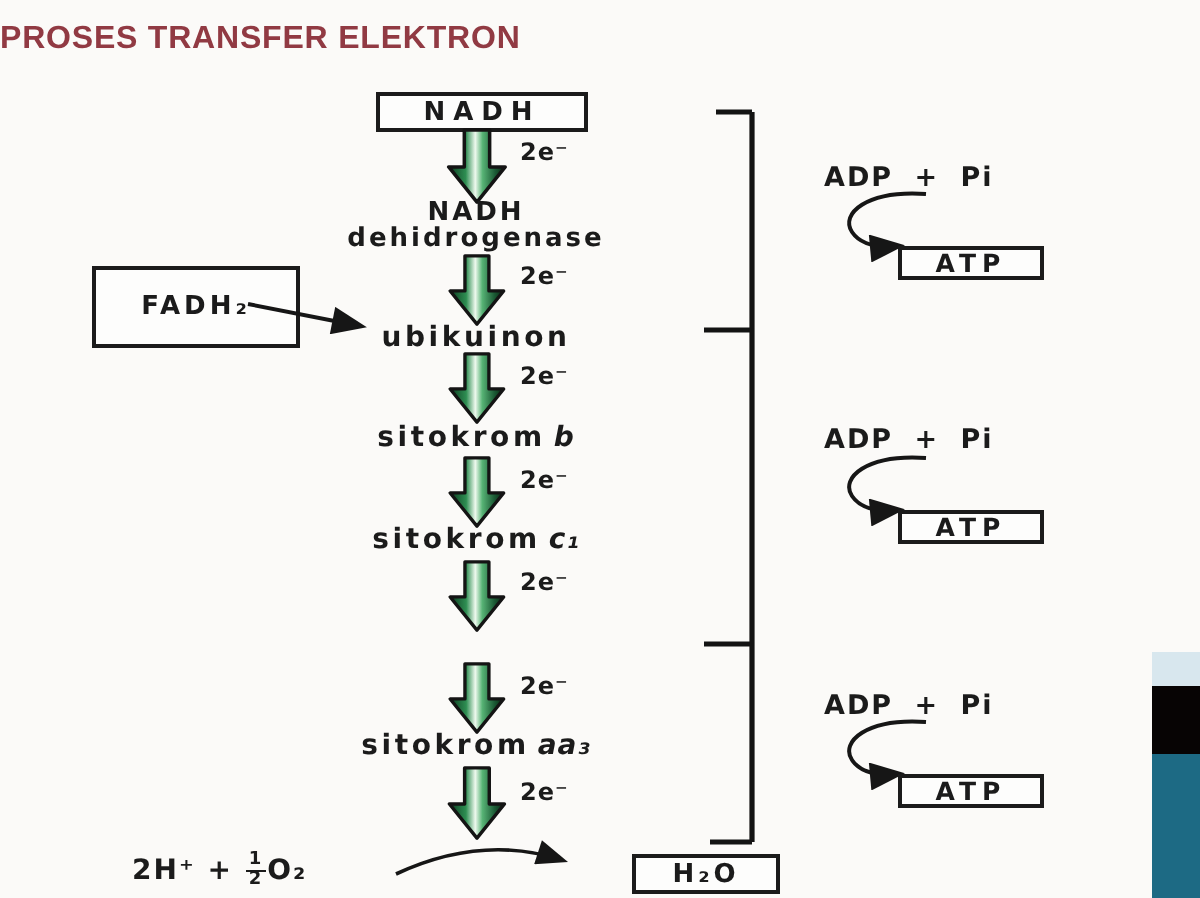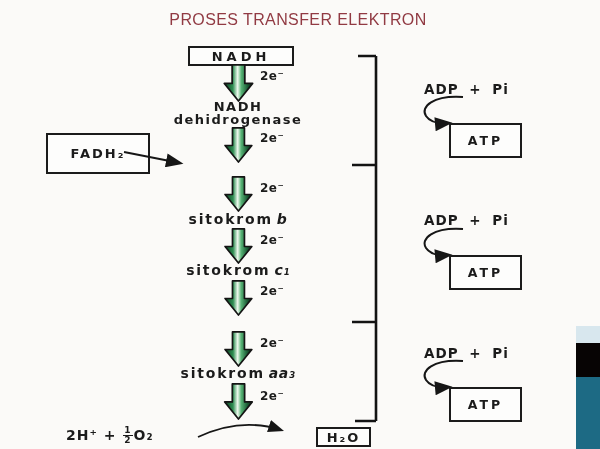--- a/index.html
+++ b/index.html
@@ -3,44 +3,44 @@
 <meta charset="utf-8">
 <style>
   * { margin:0; padding:0; box-sizing:border-box; }
   html,body { background:#ffffff; }
   .canvas {
     position:relative; width:600px; height:449px;
     background:#fbfaf8; overflow:hidden;
     font-family:"DejaVu Sans", sans-serif; color:#1b1b1b;
   }
   .title {
-    position:absolute; top:11px; left:0; width:596px; text-align:center;
-    font-family:"Liberation Sans", sans-serif; font-weight:normal;
+    position:absolute; top:11px; left:0; width:596px; 
+    font-family:"Liberation Sans", sans-serif; font-weight:bold;
     font-size:16px; letter-spacing:0.4px; color:#913a43;
   }
   .box {
     position:absolute; border:2px solid #1b1b1b; background:#fdfdfc;
     display:flex; align-items:center; justify-content:center;
     font-weight:bold; font-size:13px; letter-spacing:2px;
   }
   .center-lbl {
     position:absolute; left:100px; width:276px; text-align:center;
     font-weight:bold; font-size:14px; letter-spacing:1.8px;
   }
   .center-lbl .em { font-style:italic; letter-spacing:0.5px; margin-left:4px; }
   .e-lbl {
     position:absolute; left:260px; font-weight:bold; font-size:12px;
     letter-spacing:0.5px;
   }
   .arrow { position:absolute; left:218px; width:40px; }
   .adp-lbl {
-    position:absolute; left:424px; font-weight:bold; font-size:13.5px;
+    position:absolute; left:412px; font-weight:bold; font-size:13.5px;
     letter-spacing:1px; word-spacing:5px; white-space:nowrap;
   }
-  .atp-box { left:449px; width:73px; height:35px; font-size:12.5px; letter-spacing:3px; }
+  .atp-box { left:449px; width:73px; height:17px; font-size:12.5px; letter-spacing:3px; }
   .reactants {
     position:absolute; left:66px; top:426px; font-weight:bold;
     font-size:14px; letter-spacing:1px; white-space:nowrap;
   }
   .frac {
     display:inline-block; vertical-align:-3px; text-align:center;
     font-size:9px; line-height:1.05; font-weight:bold; margin:0 1px;
   }
   .frac .num { display:block; border-bottom:1.5px solid #1b1b1b; padding:0 1px; }
   .frac .den { display:block; }
@@ -86,20 +86,21 @@
   <svg class="arrow" style="top:127px" width="40" height="36" viewBox="0 0 40 39">
       <use href="#blockArrow"></use>
     </svg>
   <span class="e-lbl" style="top:131px">2e⁻</span>
 
   <div class="box" style="left:46px; top:133px; width:104px; height:41px;">FADH₂</div>
   <svg class="overlay" style="left:118px; top:146px" width="74" height="24">
     <path d="M6,6 L62,17" fill="none" stroke="#161616" stroke-width="2" marker-end="url(#ah)"></path>
   </svg>
 
+  <div class="center-lbl" style="top:161px">ubikuinon</div>
 
   <svg class="arrow" style="top:176px" width="40" height="36" viewBox="0 0 40 39">
       <use href="#blockArrow"></use>
     </svg>
   <span class="e-lbl" style="top:181px">2e⁻</span>
 
   <div class="center-lbl" style="top:211px">
     <span>sitokrom</span><span class="em">b</span>
   </div>
 
@@ -131,21 +132,21 @@
       <use href="#blockArrow"></use>
     </svg>
   <span class="e-lbl" style="top:389px">2e⁻</span>
 
   <div class="reactants">
     <span>2H⁺ + </span><span class="frac"><span class="num">1</span><span class="den">2</span></span><span>O₂</span>
   </div>
   <svg class="overlay" style="left:195px; top:422px" width="100" height="20">
     <path d="M3,15 Q46,-5 86,8" fill="none" stroke="#161616" stroke-width="1.8" marker-end="url(#ah)"></path>
   </svg>
-  <div class="box" style="left:316px; top:427px; width:55px; height:20px;">H₂O</div>
+  <div class="box" style="left:316px; top:427px; width:74px; height:20px;">H₂O</div>
 
   <svg class="overlay" style="left:346px; top:50px" width="36" height="378">
     <path d="M30,6 V371 M12,6 H30 M6,115 H30 M6,272 H30 M9,371 H30" fill="none" stroke="#131313" stroke-width="2.6"></path>
   </svg>
 
   <span class="adp-lbl" style="top:81px">ADP + Pi</span>
   <svg class="overlay" style="left:419px; top:94px" width="48" height="34">
     <path d="M44,3 C14,1 1,13 7,22 C11,28 19,30 30,29" fill="none" stroke="#161616" stroke-width="2" marker-end="url(#ah)"></path>
   </svg>
   <div class="box atp-box" style="top:123px">ATP</div>

